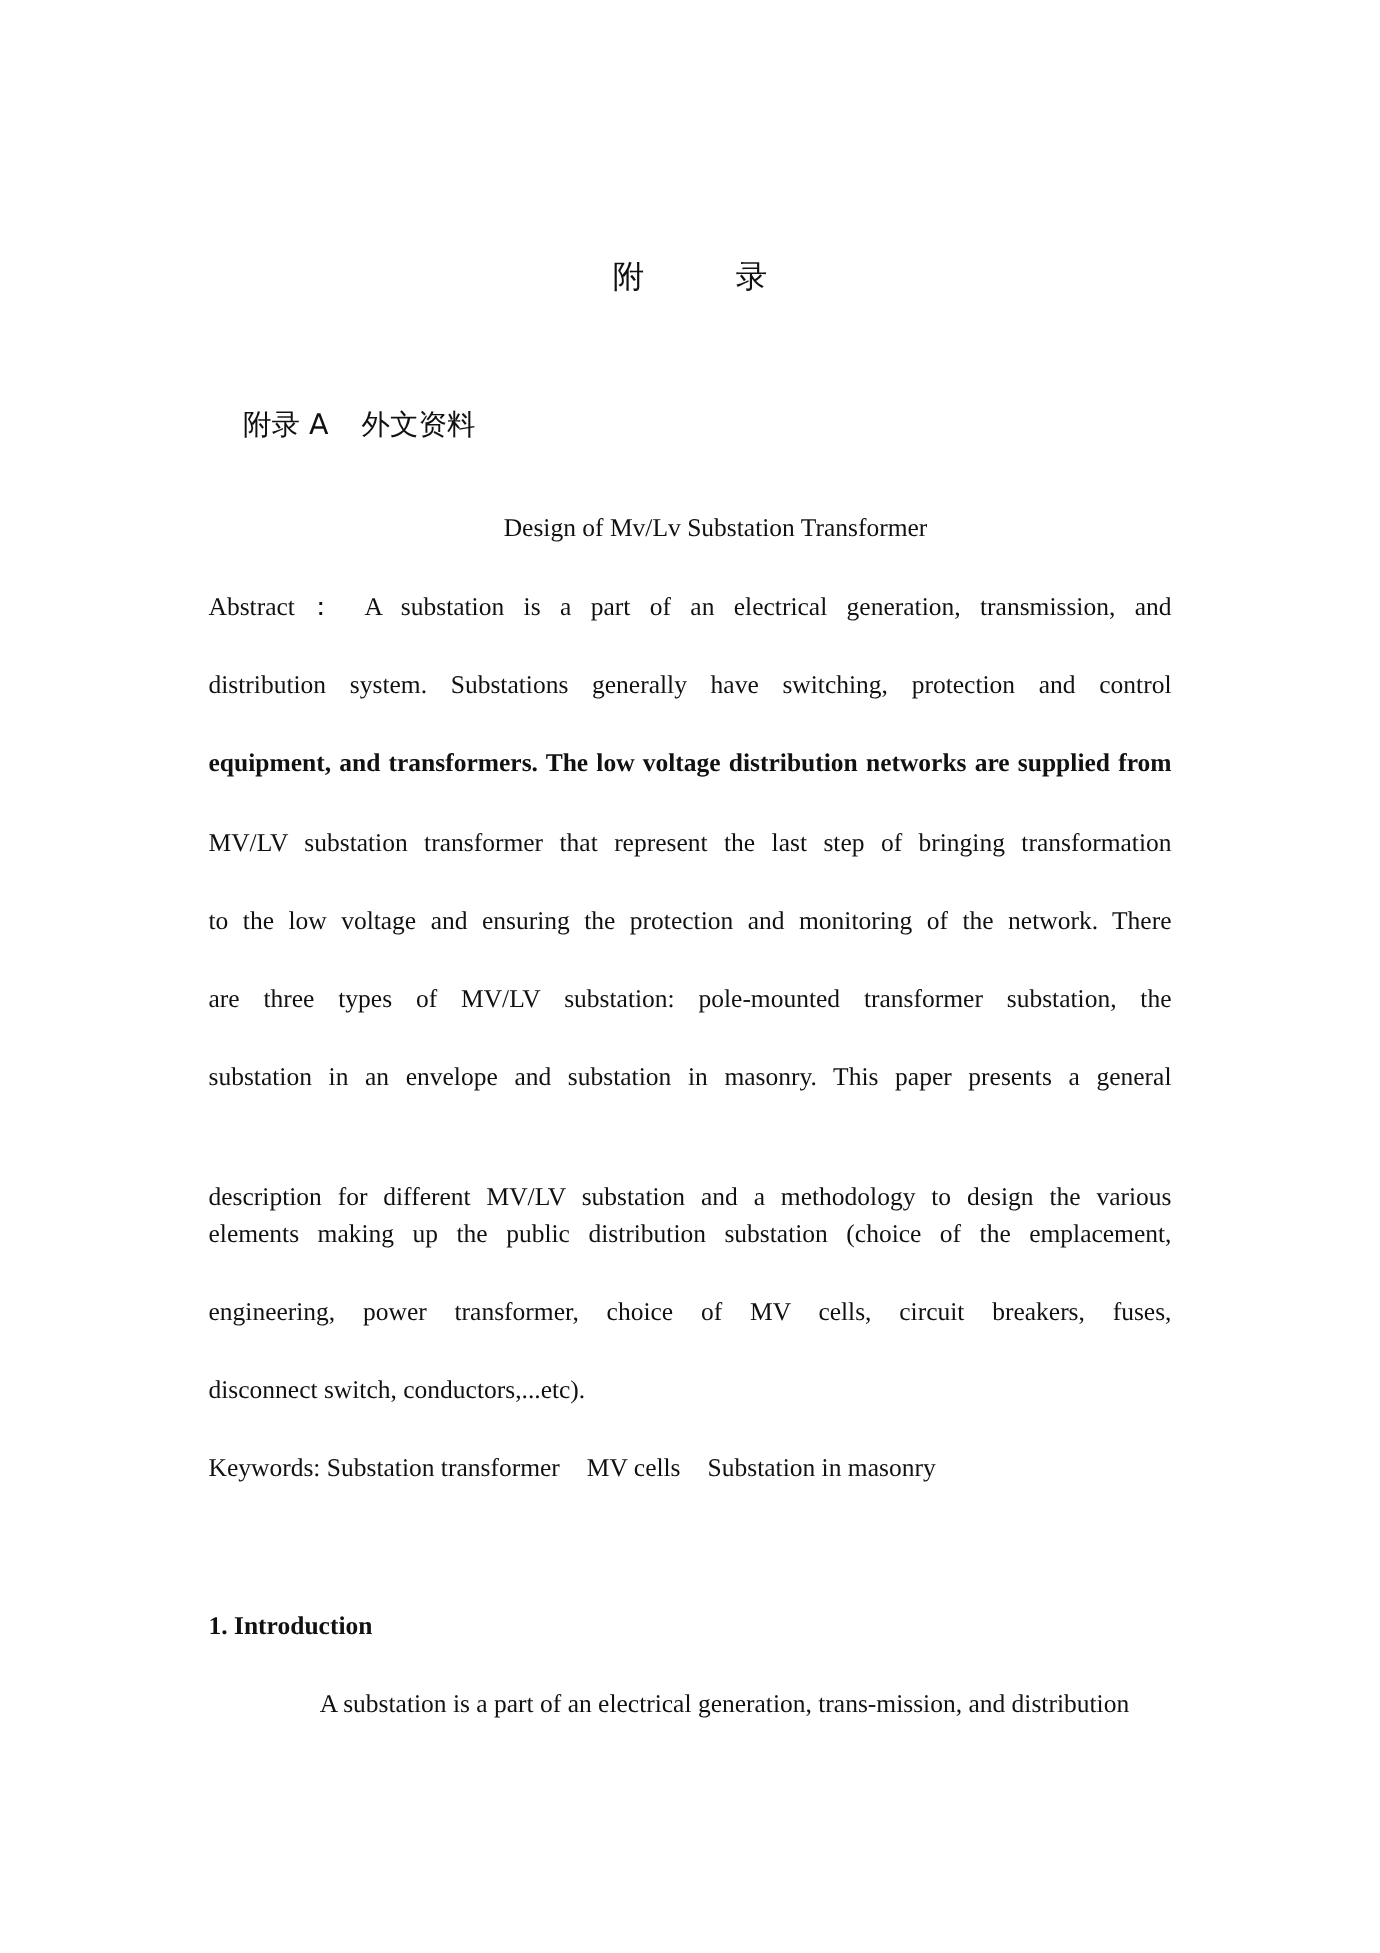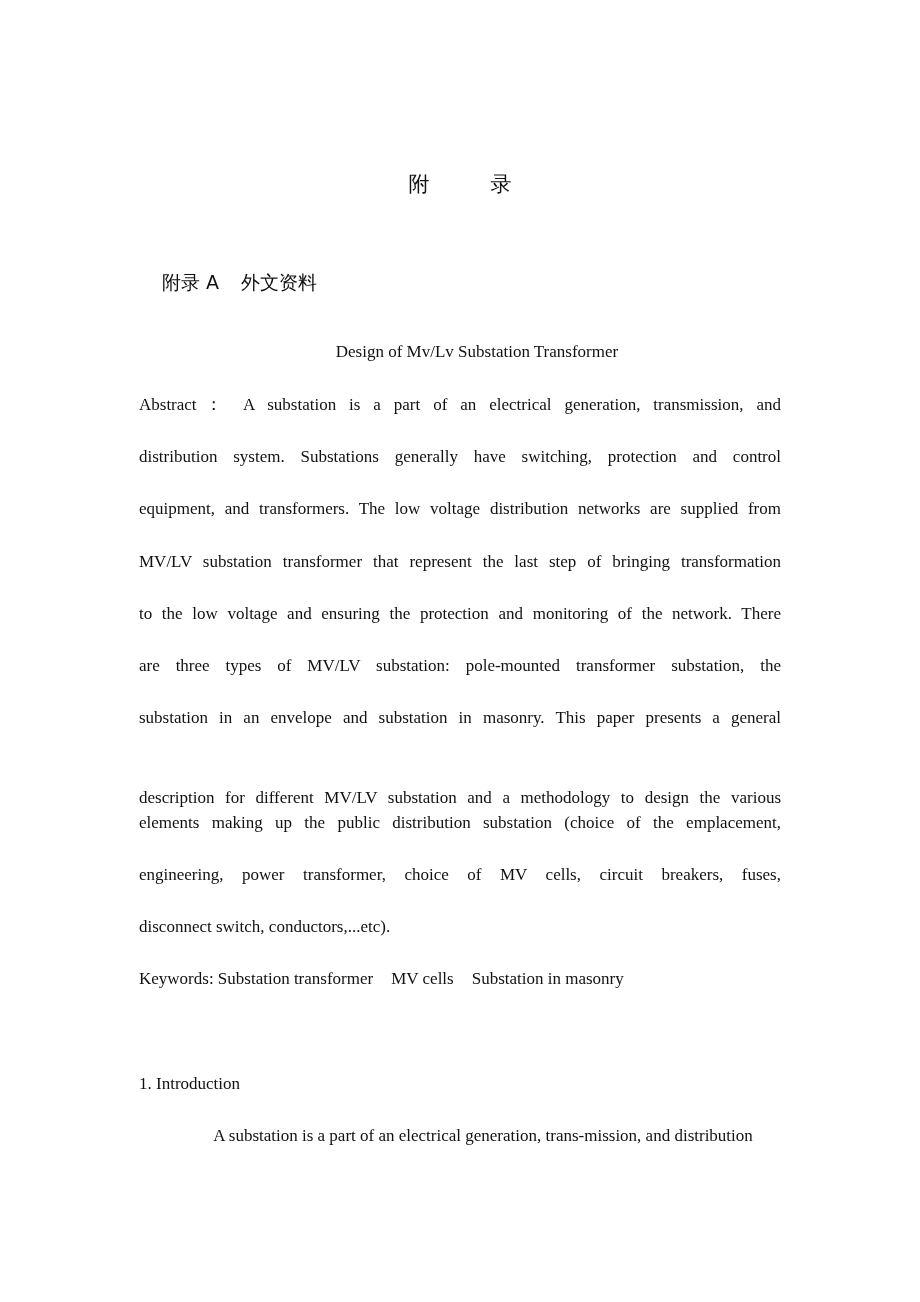--- a/index.html
+++ b/index.html
@@ -56,32 +56,32 @@
       font-size: 17px;
       line-height: 20px;
       white-space: nowrap;
     }
     .justify {
       text-align: justify;
       text-align-last: justify;
     }
     .l0 { top: 395px; }
     .l1 { top: 447px; }
-    .l2 { top: 499px; }
+    .l2 { top: 499px; font-weight: bold; }
     .l3 { top: 552px; }
     .l4 { top: 604px; }
     .l5 { top: 656px; }
     .l6 { top: 708px; }
     .l7 { top: 760px; margin-top: 28px; }
     .l8 { top: 813px; }
     .l9 { top: 865px; }
     .l10 { top: 917px; }
     .kw { top: 969px; }
     .kw2 { top: 1021px; left: 222px; width: auto; }
-    .intro { top: 1074px; }
+    .intro { top: 1074px; font-weight: bold; }
     .intro-p { top: 1126px; left: 185px; width: 596px; text-align: center; }
     .kw .sep { display: inline-block; width: 18px; }
   </style>
 </head>
 <body>
 
 <div class="page">
   <div class="title-main">附　录</div>
 
   <div class="section-heading">

